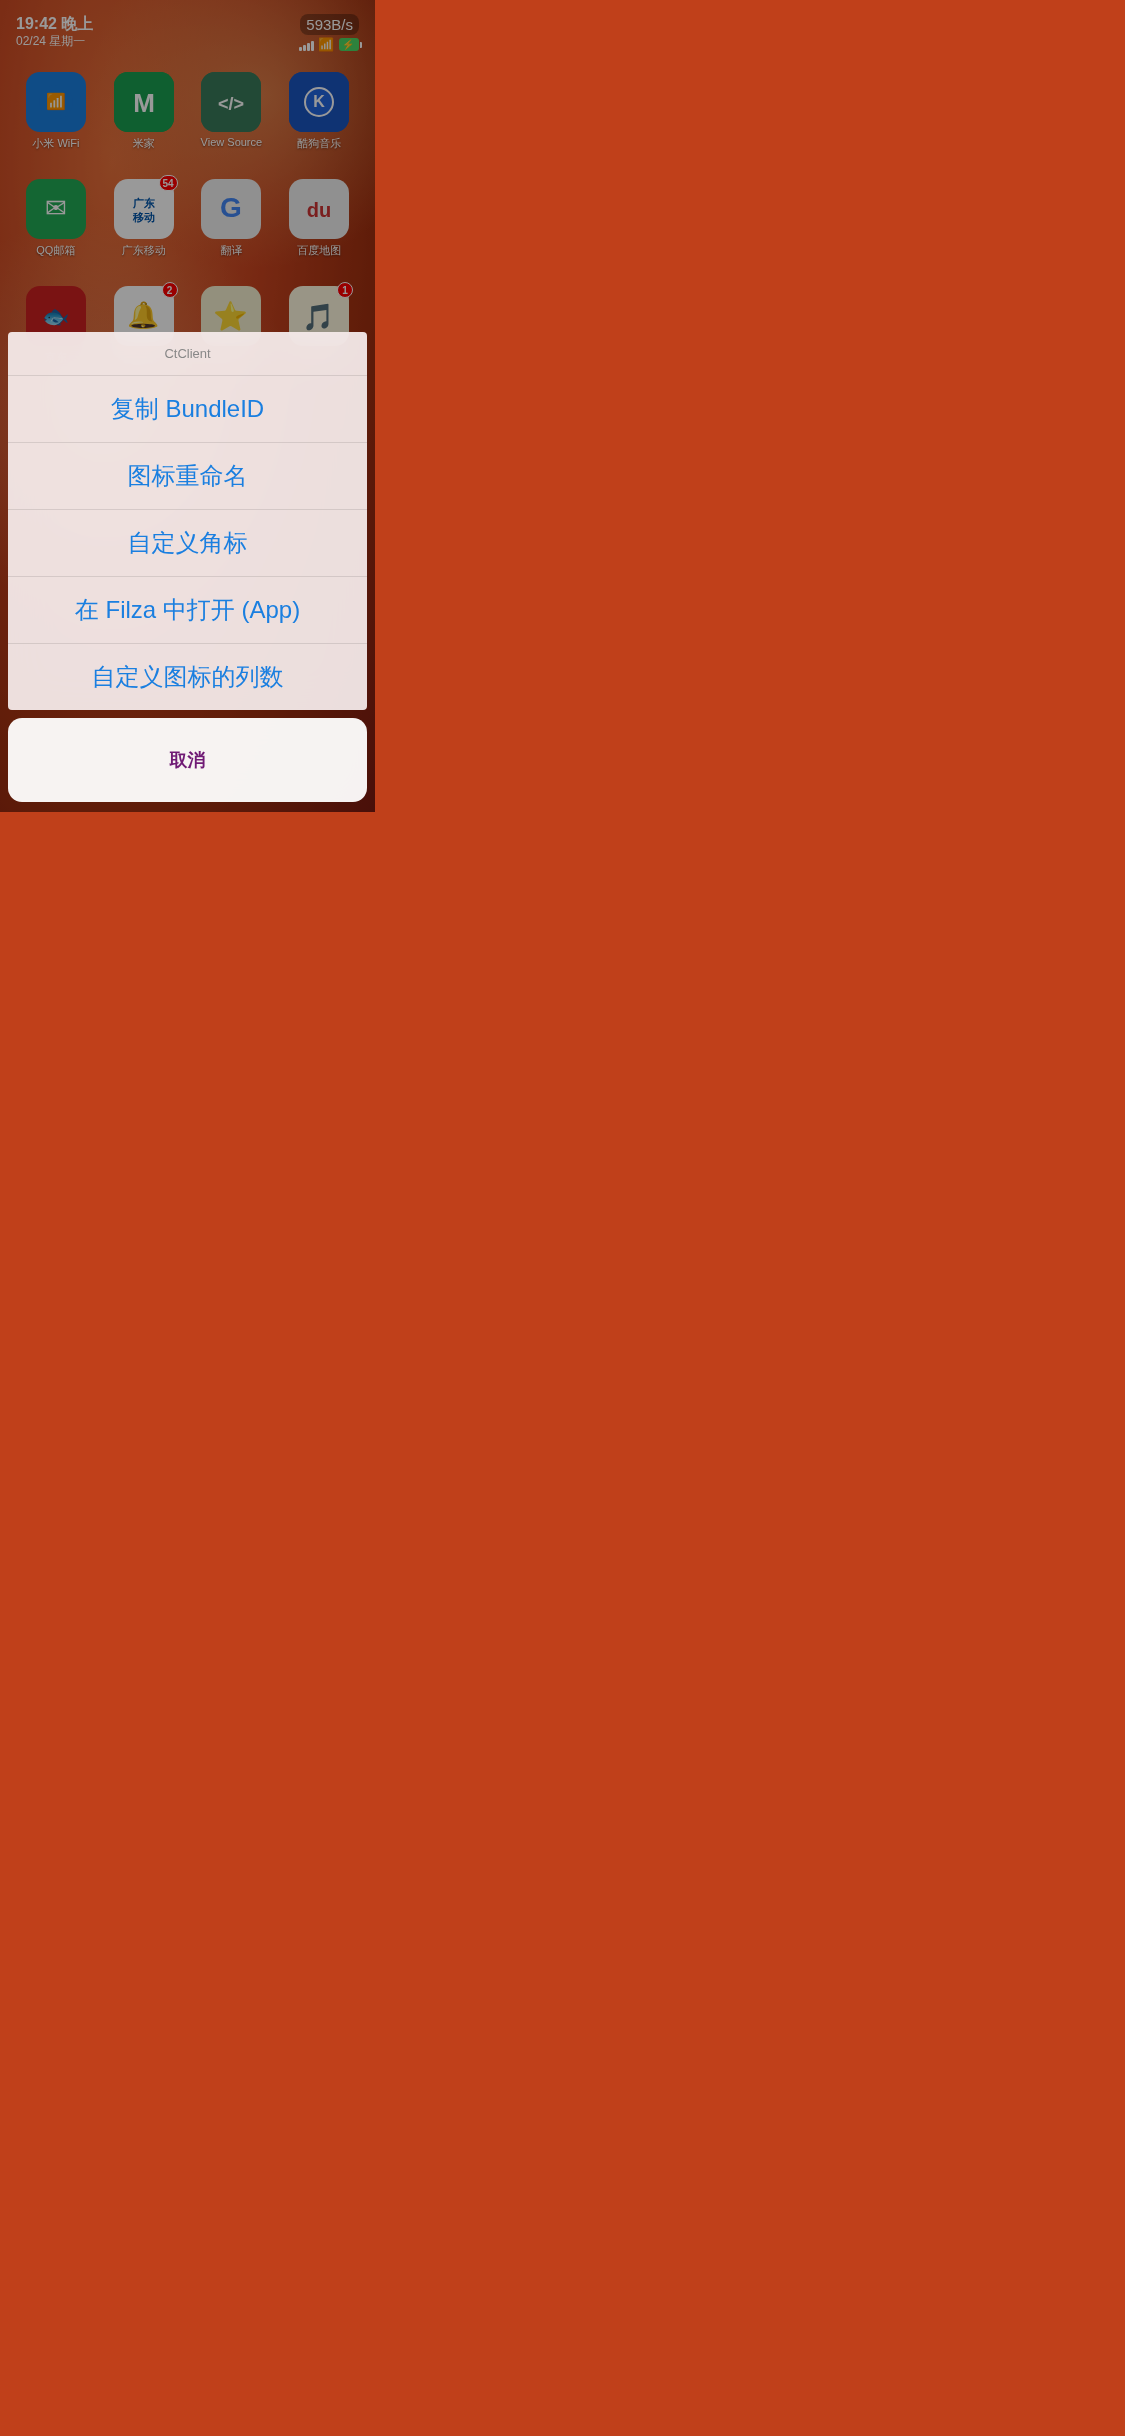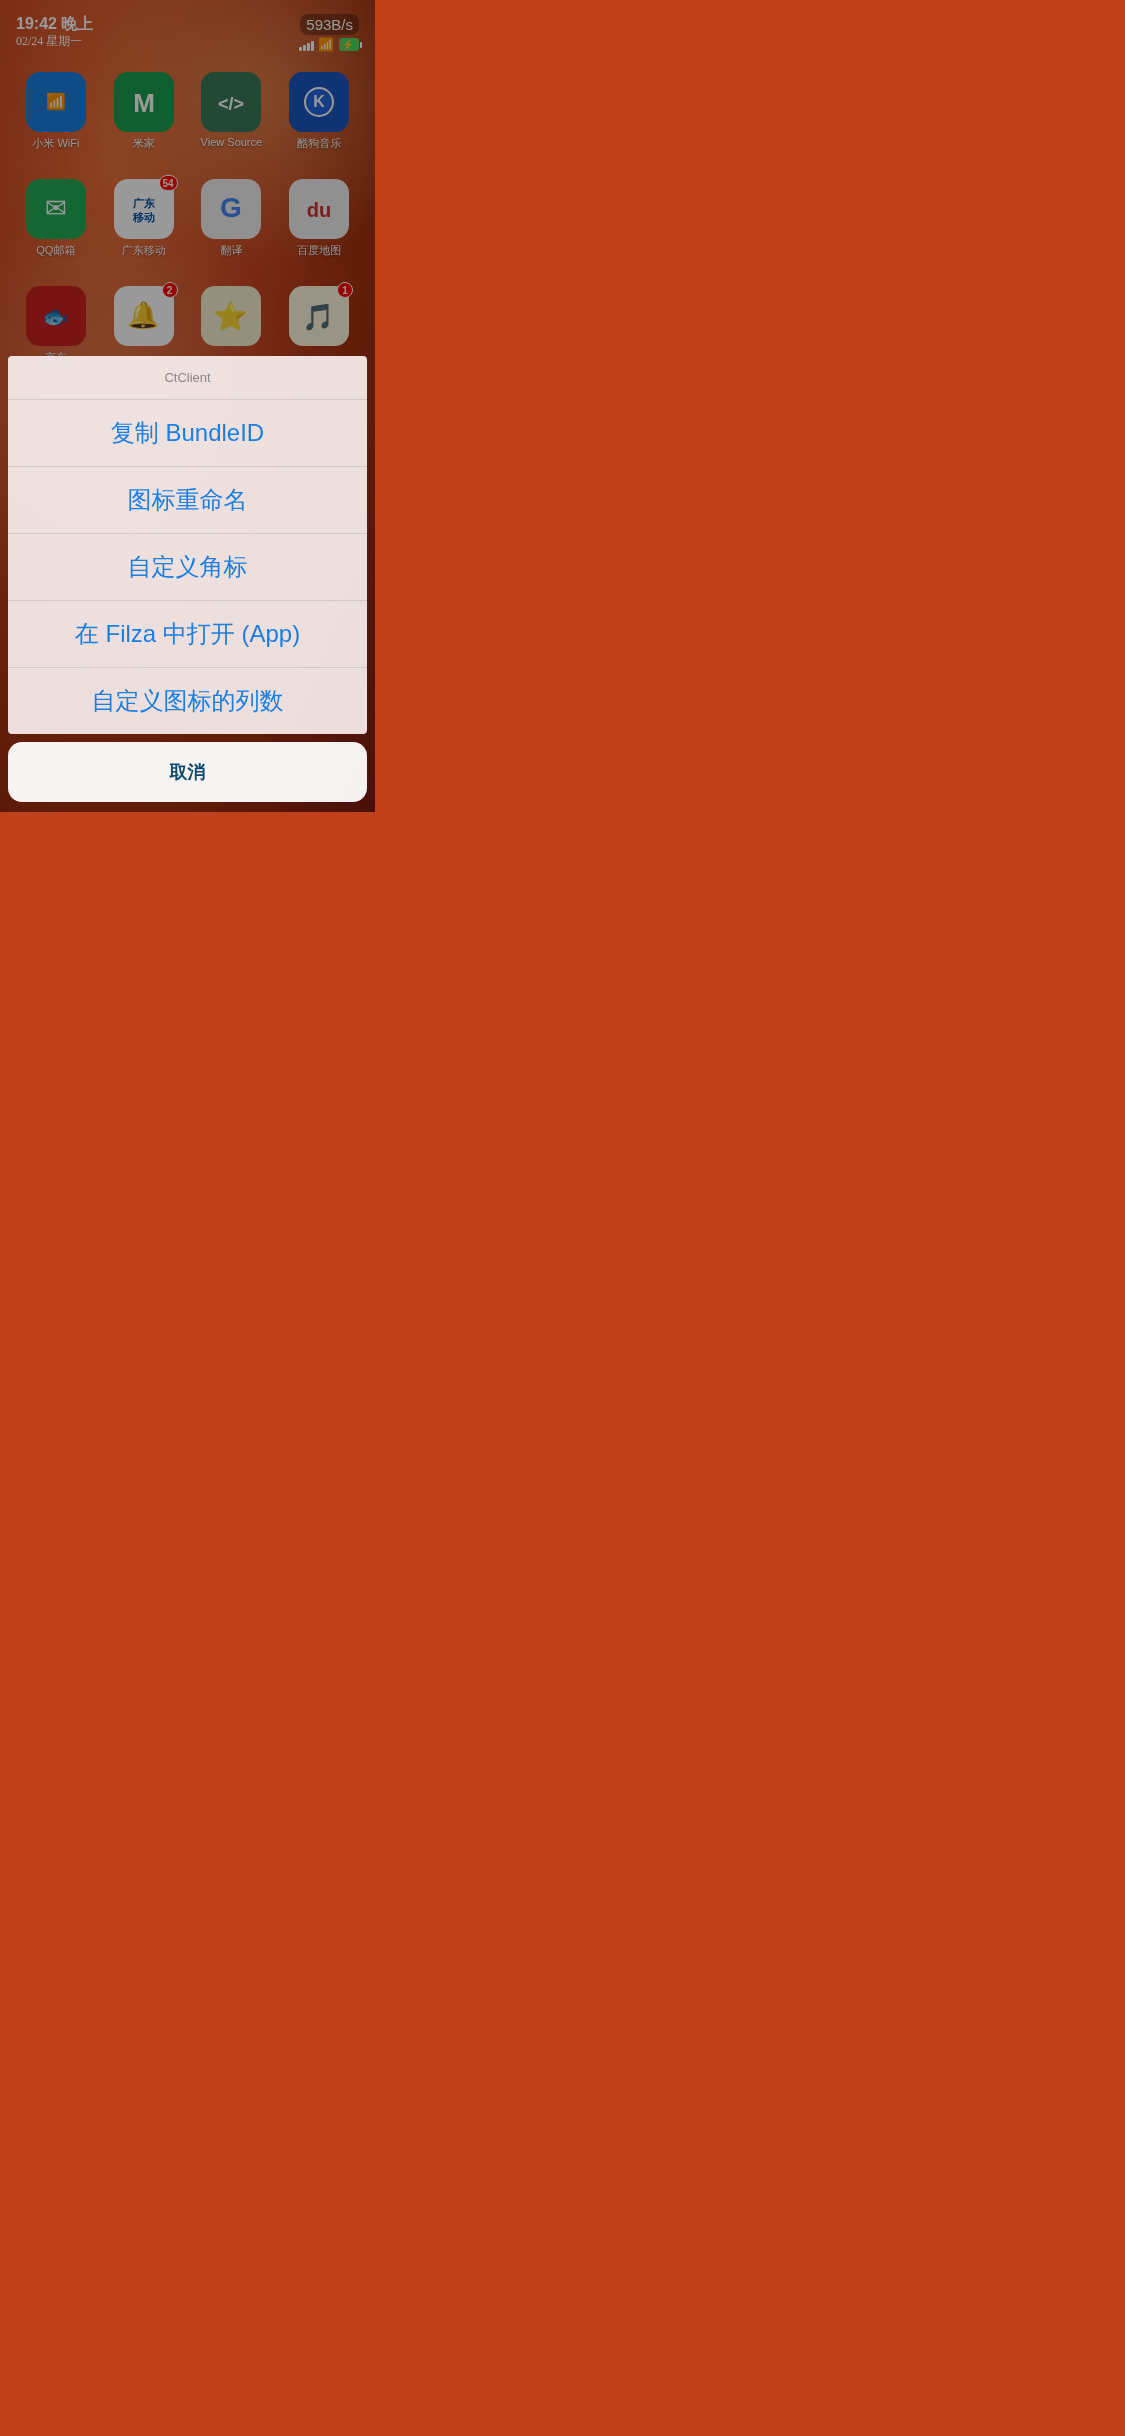--- a/index.html
+++ b/index.html
@@ -55,21 +55,20 @@
       color: white;
     }
     .status-time {
       font-size: 16px;
       font-weight: 700;
       line-height: 1.2;
     }
     .status-date {
       font-size: 12px;
       font-weight: 400;
-      font-family: Liberation Serif, serif;
     }
     .status-right {
       display: flex;
       flex-direction: column;
       align-items: flex-end;
       gap: 2px;
     }
     .status-speed {
       font-size: 15px;
       background: rgba(0,0,0,0.3);
@@ -218,25 +217,25 @@
       cursor: pointer;
     }
     .sheet-item:last-child {
       border-bottom: none;
     }
 
     .cancel-button {
       background: rgba(255,255,255,0.95);
       backdrop-filter: blur(20px);
       border-radius: 14px;
-      padding: 18px;
+      padding: 30px;
       text-align: center;
       font-size: 18px;
       font-weight: 600;
-      color: #0c4a6e;
+      color: #701a75;
       cursor: pointer;
     }
   </style>
 </head>
 <body>
 
 <div class="bg"></div>
 <div class="bg-wave1"></div>
 <div class="bg-wave2"></div>
 

